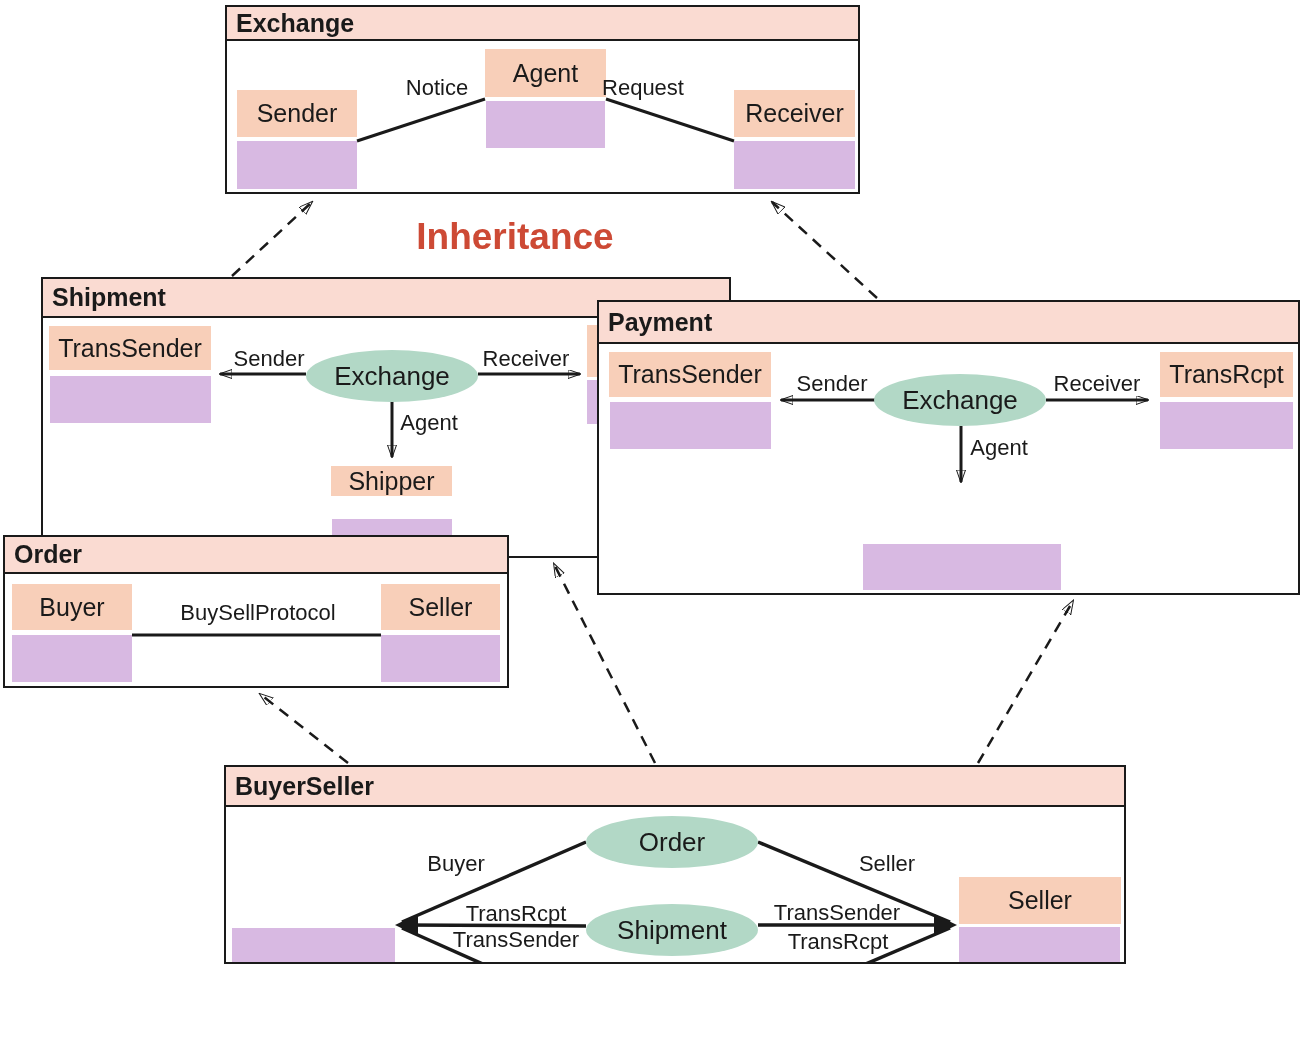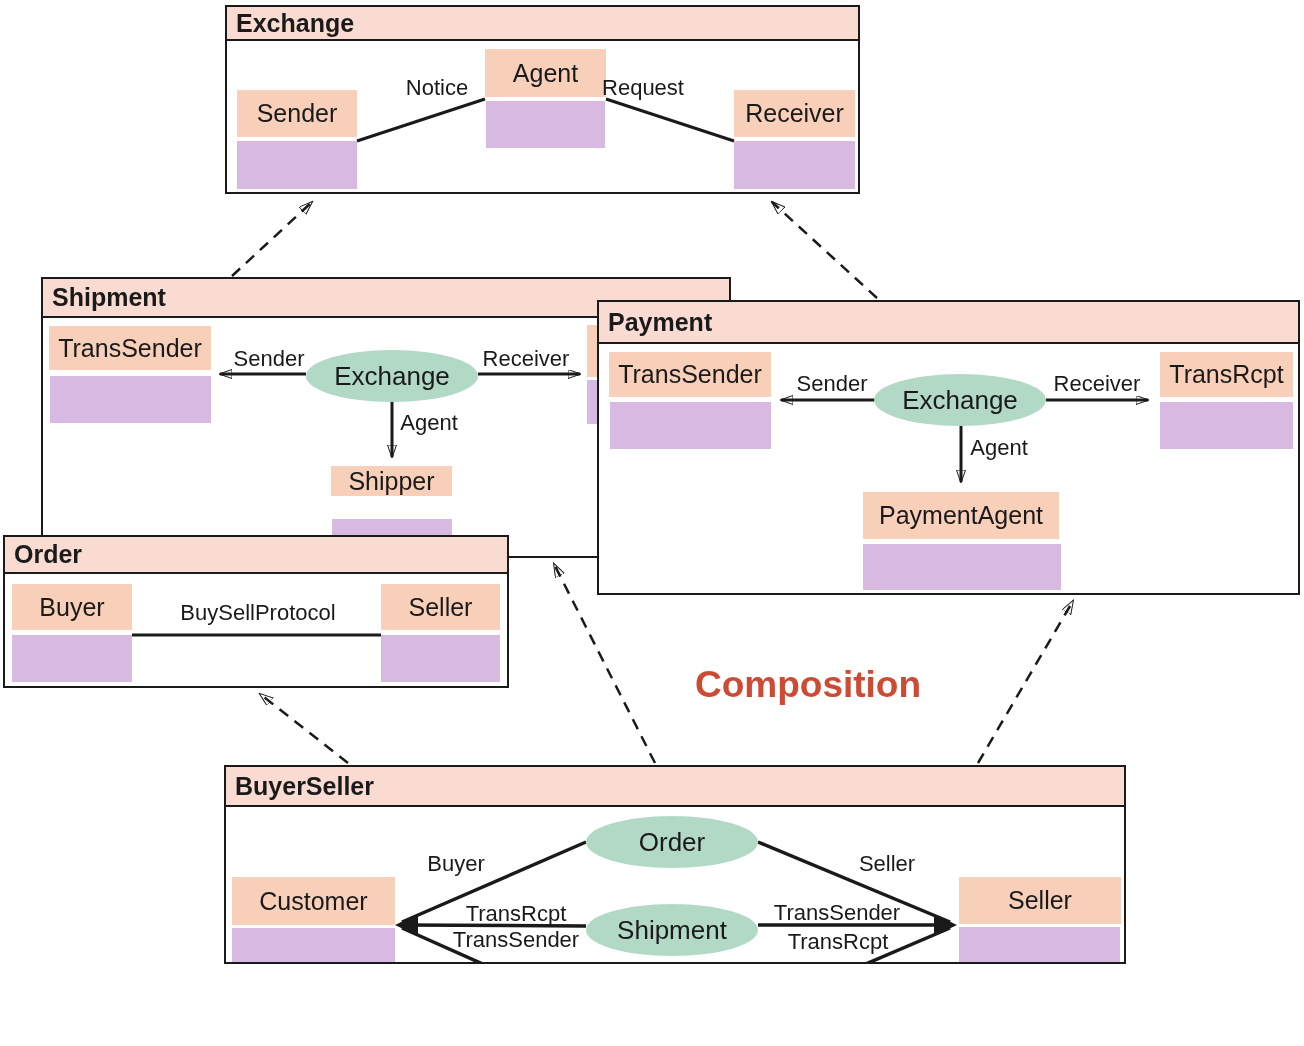--- a/index.html
+++ b/index.html
@@ -93,21 +93,20 @@
       </defs>
       <line x1="276" y1="98" x2="182" y2="98" stroke-width="3" marker-end="url(#ah-pa)"></line>
       <line x1="447" y1="98" x2="549" y2="98" stroke-width="3" marker-end="url(#ah-pa)"></line>
       <line x1="362" y1="124" x2="362" y2="180" stroke-width="3" marker-end="url(#ah-pa)"></line>
     </svg>
     <div class="role" style="left:10px;top:50px;width:162px;height:45px">TransSender</div>
     <div class="slot" style="left:11px;top:100px;width:161px;height:47px"></div>
     <div class="role" style="left:561px;top:50px;width:133px;height:45px">TransRcpt</div>
     <div class="slot" style="left:561px;top:100px;width:133px;height:47px"></div>
     <div class="ell" style="left:361px;top:98px">Exchange</div>
-    <div class="role" style="left:264px;top:190px;width:196px;height:47px">PaymentAgent</div>
     <div class="slot" style="left:264px;top:242px;width:198px;height:46px"></div>
     <div class="lab" style="left:233px;top:82px">Sender</div>
     <div class="lab" style="left:498px;top:82px">Receiver</div>
     <div class="lab" style="left:400px;top:146px">Agent</div>
   </div>
 
   <div class="frame" style="left:3px;top:535px;width:506px;height:153px;z-index:3">
     <div class="fhead" style="height:37px">Order</div>
     <svg class="wires" width="501" height="148" viewBox="0 0 501 148">
       <line x1="127" y1="98" x2="376" y2="98" stroke-width="3"></line>
@@ -124,36 +123,35 @@
     <svg class="wires" width="897" height="268" viewBox="0 0 897 268">
       <line x1="176" y1="155" x2="360" y2="75" stroke-width="3.5"></line>
       <line x1="176" y1="158" x2="360" y2="159" stroke-width="3.5"></line>
       <line x1="176" y1="161" x2="360" y2="243" stroke-width="3.5"></line>
       <polygon points="169,158 192,147 192,169" fill="#1a1a1a"></polygon>
       <line x1="532" y1="75" x2="724" y2="155" stroke-width="3.5"></line>
       <line x1="532" y1="158" x2="724" y2="158" stroke-width="3.5"></line>
       <line x1="532" y1="243" x2="724" y2="161" stroke-width="3.5"></line>
       <polygon points="731,158 708,147 708,169" fill="#1a1a1a"></polygon>
     </svg>
-    <div class="role" style="left:6px;top:110px;width:163px;height:48px">Customer</div>
     <div class="slot" style="left:6px;top:161px;width:163px;height:47px"></div>
     <div class="role" style="left:733px;top:110px;width:162px;height:47px">Seller</div>
     <div class="slot" style="left:733px;top:160px;width:161px;height:48px"></div>
     <div class="ell" style="left:446px;top:75px">Order</div>
     <div class="ell" style="left:446px;top:163px">Shipment</div>
     <div class="ell" style="left:446px;top:243px">Payment</div>
     <div class="lab" style="left:230px;top:97px">Buyer</div>
     <div class="lab" style="left:661px;top:97px">Seller</div>
     <div class="lab" style="left:290px;top:147px">TransRcpt</div>
     <div class="lab" style="left:290px;top:173px">TransSender</div>
     <div class="lab" style="left:611px;top:146px">TransSender</div>
     <div class="lab" style="left:612px;top:175px">TransRcpt</div>
   </div>
 
-  <div class="sect" style="left:808px;top:685px;z-index:4">Composition</div>
+  <div class="sect" style="left:515px;top:237px;z-index:4">Inheritance</div>
 
   <svg class="wires" width="1304" height="1046" viewBox="0 0 1304 1046" style="z-index:5">
     <defs>
       <marker id="ah-d" markerUnits="userSpaceOnUse" markerWidth="15" markerHeight="11" refX="13" refY="5" orient="auto">
         <path d="M0,0 L14,5 L0,10 z" fill="#1a1a1a" stroke="none"></path>
       </marker>
     </defs>
     <line x1="232" y1="276" x2="312" y2="202" stroke-width="2.5" stroke-dasharray="11 8" marker-end="url(#ah-d)"></line>
     <line x1="877" y1="298" x2="772" y2="202" stroke-width="2.5" stroke-dasharray="11 8" marker-end="url(#ah-d)"></line>
     <line x1="348" y1="763" x2="260" y2="694" stroke-width="2.5" stroke-dasharray="11 8" marker-end="url(#ah-d)"></line>

